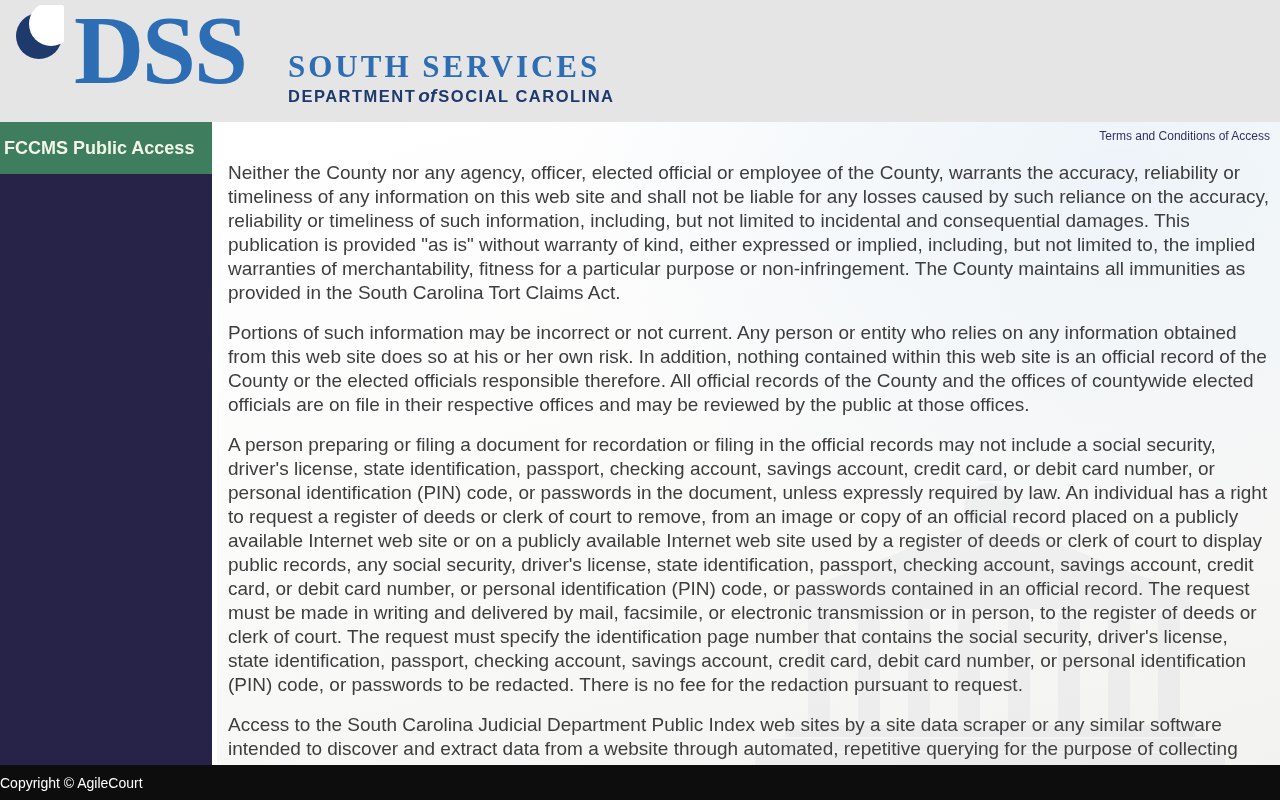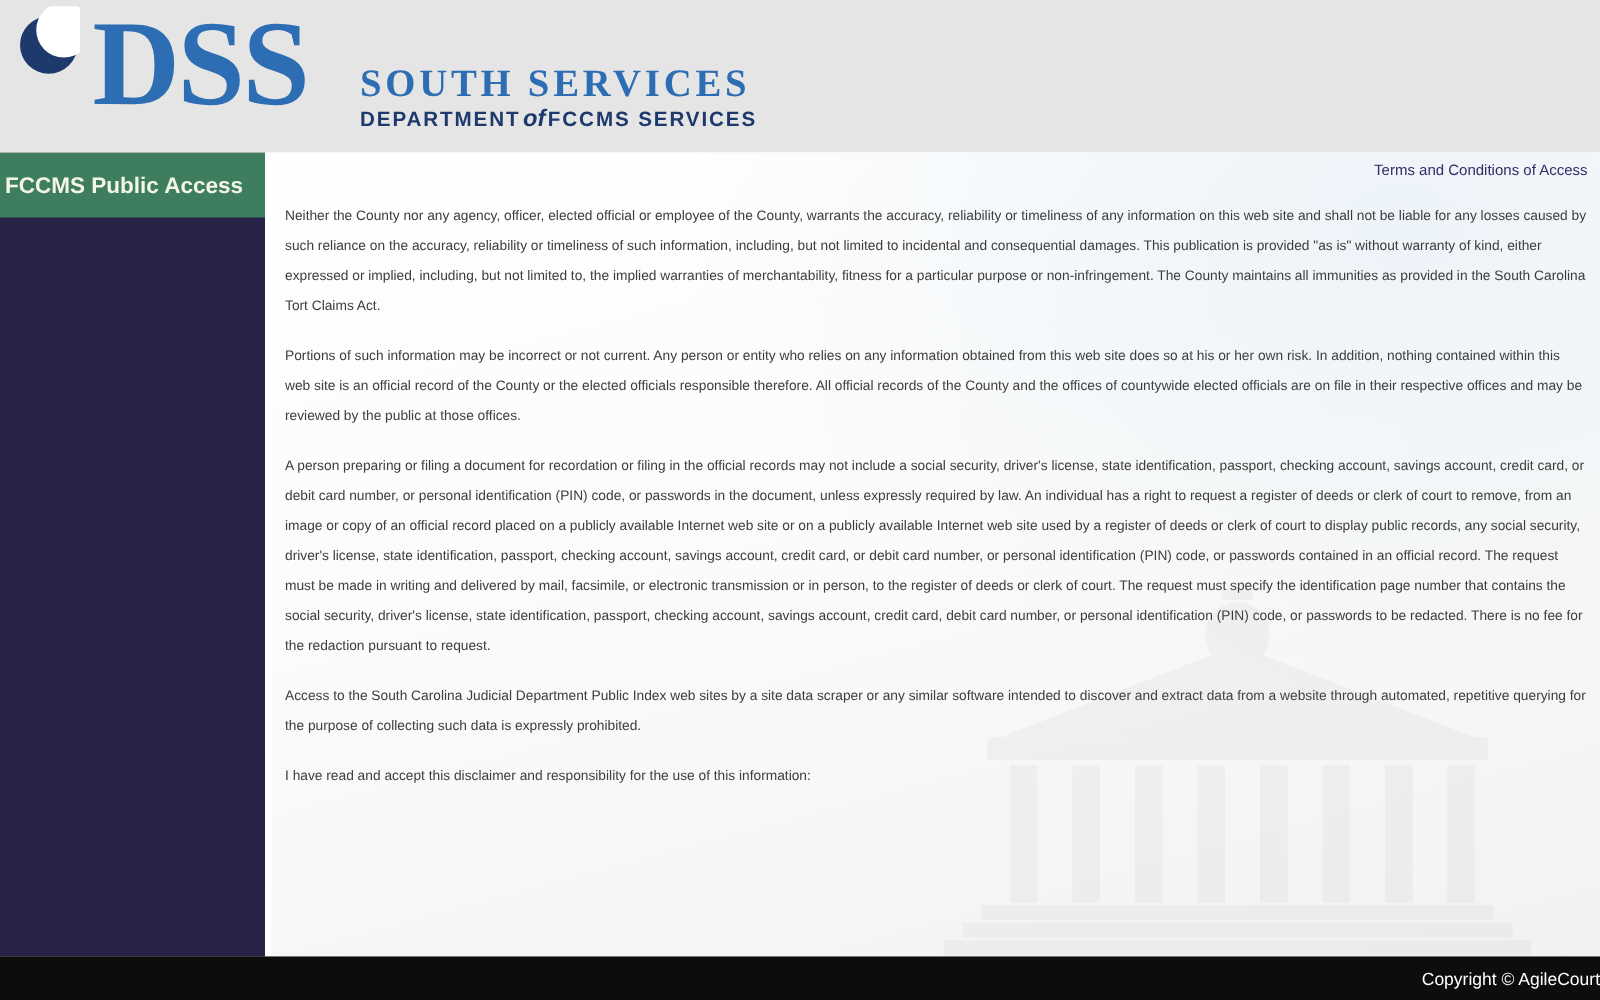--- a/index.html
+++ b/index.html
@@ -80,57 +80,57 @@
   }
   .content h3 {
     margin: 0 0 4px 0;
     font-size: 12px; line-height: 18px;
     color: #312e68;
     font-weight: normal;
     text-align: right;
   }
   .content p {
     margin: 16px 0 0 0;
-    font-size: 11px; line-height: 24px;
+    font-size: 19px; line-height: 24px;
     color: #3d3d3d;
     max-width: 1044px;
   }
   .watermark {
     position: absolute; right: 30px; bottom: -10px;
     opacity: 0.06;
     pointer-events: none;
   }
 
   
   .site-footer {
     flex: 0 0 35px;
     background: #0d0d0d;
     color: #ffffff;
     font-size: 14px;
-    display: flex; align-items: center; justify-content: flex-end;
+    display: flex; align-items: center; justify-content: flex-start;
   }
 </style>
 </head>
 <body>
 
 <div class="page">
 
   <header class="site-header">
     <div class="logo">
       <span class="moon-icon">
         <svg width="48" height="58" viewBox="0 0 48 58">
           <circle cx="23" cy="31" r="23" fill="#1e3a6d"></circle>
           <circle cx="35" cy="19" r="22" fill="#ffffff"></circle>
         </svg>
       </span>
       <span class="dss-acronym">DSS</span>
       <div class="wordmark">
         <div class="state-name">SOUTH SERVICES</div>
         <div class="dept-line">
-          <span>DEPARTMENT</span><span class="of-word">of</span><span>FCCMS SERVICES</span>
+          <span>DEPARTMENT</span><span class="of-word">of</span><span>SOCIAL CAROLINA</span>
         </div>
       </div>
     </div>
   </header>
 
   <div class="body-row">
 
     <aside class="sidebar">
       <div class="sidebar-title">FCCMS Public Access</div>
     </aside>

